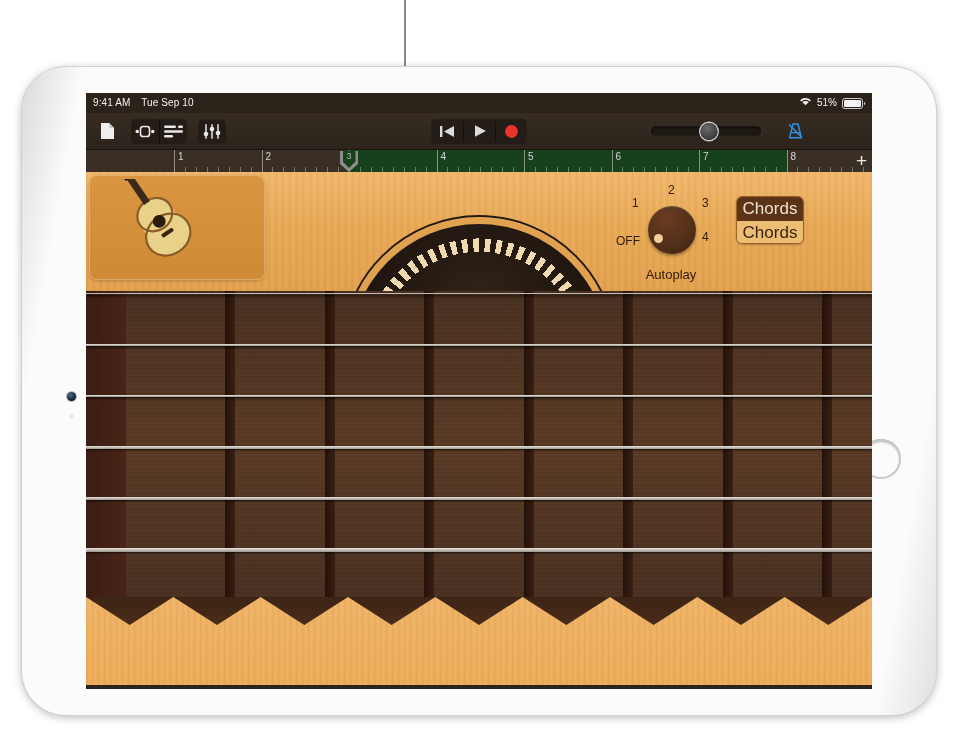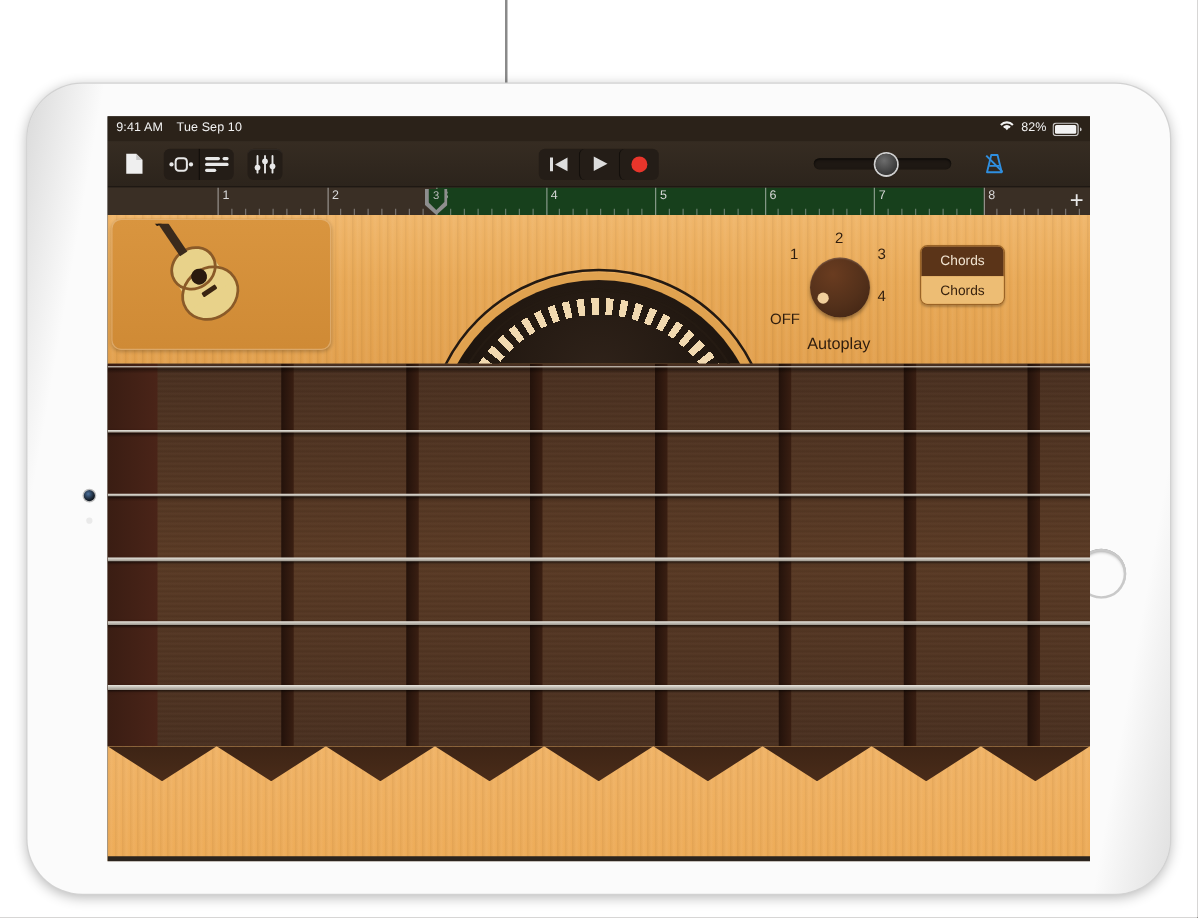--- a/index.html
+++ b/index.html
@@ -203,21 +203,21 @@
   }
   
   .cn-switch {
     position:absolute; left:650px; top:24px; width:68px; height:48px;
     border-radius:6px; overflow:hidden;
     border:1px solid #9a6326;
     box-shadow: 0 1px 2px rgba(0,0,0,.25);
   }
   .cn-opt {
     height:24px; display:flex; align-items:center; justify-content:center;
-    font-size:11px;
+    font-size:17px;
   }
   .cn-opt.on { background:#5b3418; color:#f0e2cf; }
   .cn-opt.off { background:#edbd74; color:#3a240f; }
 
   
   .fretboard {
     position:absolute; left:0; top:198px; width:100%; height:306px;
     background:
       repeating-linear-gradient(0deg, rgba(0,0,0,.05) 0px, rgba(255,255,255,.02) 2px, rgba(0,0,0,.05) 4px),
       linear-gradient(180deg, #4a3020 0%, #5a3a24 50%, #4a3020 100%);
@@ -280,21 +280,21 @@
           <span class="status-date">Tue Sep 10</span>
         </div>
         <div class="status-right">
           <span class="wifi-icon">
             <svg width="13" height="10" viewBox="0 0 13 10">
                 <path d="M6.5 9.2 4.6 6.9a3 3 0 0 1 3.8 0Z" fill="#f2f2f2"></path>
                 <path d="M6.5 2.1a7.6 7.6 0 0 0-5.4 2.2l1.2 1.2a5.9 5.9 0 0 1 8.4 0l1.2-1.2A7.6 7.6 0 0 0 6.5 2.1Z" fill="#f2f2f2"></path>
                 <path d="M6.5 5a4.3 4.3 0 0 0-3.1 1.3l1.2 1.2a2.7 2.7 0 0 1 3.8 0l1.2-1.2A4.3 4.3 0 0 0 6.5 5Z" fill="#f2f2f2"></path>
               </svg>
           </span>
-          <span class="batt-pct">82%</span>
+          <span class="batt-pct">51%</span>
           <span class="batt-icon">
             <svg width="24" height="11" viewBox="0 0 24 11">
                 <rect x="0.5" y="0.5" width="20" height="10" rx="2.5" fill="none" stroke="#f2f2f2" stroke-opacity=".8"></rect>
                 <rect x="2" y="2" width="17" height="7" rx="1.2" fill="#f2f2f2"></rect>
                 <path d="M22 4v3c.9-.2 1.3-.7 1.3-1.5S22.9 4.2 22 4Z" fill="#f2f2f2" fill-opacity=".8"></path>
               </svg>
           </span>
         </div>
       </div>
 
@@ -473,21 +473,21 @@
                 <circle cx="44" cy="32" r="6.4" fill="#2a1a0e"></circle>
                 <rect x="38" y="44" width="13" height="4" rx="1" fill="#3a2412"></rect>
                 <rect x="40.5" y="-22" width="7" height="32" fill="#3a2a1c"></rect>
                 <rect x="38.5" y="-30" width="11" height="10" rx="1.6" fill="#241a12"></rect>
               </g>
             </svg>
           </div>
         </div>
 
         <div class="autoplay">
-          <span class="knob-lbl" style="left:-6px; top:68px;">OFF</span>
+          <span class="knob-lbl" style="left:-6px; top:54px;">OFF</span>
           <span class="knob-lbl" style="left:10px; top:16px;">1</span>
           <span class="knob-lbl" style="left:46px; top:3px;">2</span>
           <span class="knob-lbl" style="left:80px; top:16px;">3</span>
           <span class="knob-lbl" style="left:80px; top:50px;">4</span>
           <div class="knob">
             <div class="knob-dot"></div>
           </div>
           <div class="knob-caption">Autoplay</div>
         </div>
 

